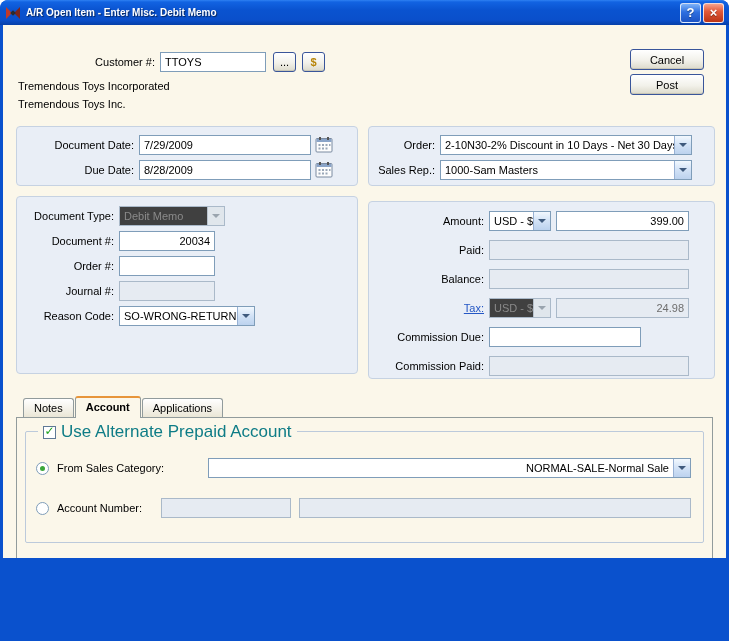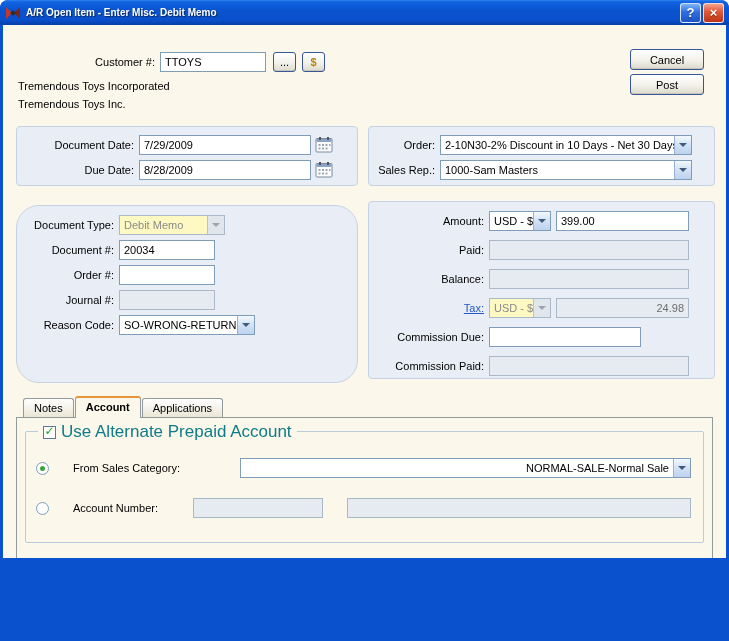--- a/index.html
+++ b/index.html
@@ -27,36 +27,36 @@
   .dlg-body { position:absolute; left:3px; top:25px; width:723px; height:533px;
     background:#fbf7ea; overflow:hidden; }
 
   .lbl { position:absolute; height:20px; line-height:20px; text-align:right;
     font-size:11px; color:#000; white-space:nowrap; }
   .txt { position:absolute; font-size:11px; color:#000; white-space:nowrap; }
   .link { color:#2457c5; text-decoration:underline; cursor:pointer; }
 
   .tb { position:absolute; height:20px; border:1px solid #7f9db9; background:#fff;
     font:11px "Liberation Sans","DejaVu Sans",sans-serif; padding:0 4px; color:#000; }
-  .tb.right { }
+  .tb.right { text-align:right; }
 
   .field { position:absolute; height:20px; border:1px solid #aab9c9; background:#e6ebf2;
     color:#6e6e6e; font-size:11px; line-height:18px; padding:0 4px; overflow:hidden;
     white-space:nowrap; }
   .field.right { text-align:right; }
 
   .combo { position:absolute; height:20px; border:1px solid #7f9db9; background:#fff;
     display:flex; align-items:stretch; }
   .combo .ctext { flex:1; font-size:11px; line-height:18px; padding:0 4px;
     overflow:hidden; white-space:nowrap; color:#000; }
   .combo .cbtn { width:17px; flex:none; display:flex; align-items:center; justify-content:center;
     background:linear-gradient(180deg,#f2f8fe,#d2e2f6 50%,#bcd2ee); border-left:1px solid #98b1d4; }
   .tri { width:0; height:0; border-left:4px solid transparent; border-right:4px solid transparent;
     border-top:4px solid #3f5a7d; }
-  .combo.disabled { background:#fef9c3; border-color:#aab9c9; }
+  .combo.disabled { background:#404040; border-color:#aab9c9; }
   .combo.disabled .ctext { color:#8a8a8a; }
   .combo.disabled .cbtn { background:#e0e6ec; border-left-color:#b9c3ce; }
   .combo.disabled .tri { border-top-color:#9aa4ae; }
 
   .xp-btn { position:absolute; font:11px "Liberation Sans","DejaVu Sans",sans-serif;
     color:#000; border:1px solid #39559a; border-radius:3px; cursor:default;
     background:linear-gradient(180deg,#ffffff,#f2f1ea 55%,#dcdacb);
     box-shadow:inset 0 -1px 0 #c8c6b6; }
   .xp-btn.dollar { color:#b8860b; font-weight:bold; }
 
@@ -85,21 +85,21 @@
   .panel { position:absolute; left:13px; top:392px; width:697px; height:160px;
     border:1px solid #919b9c; background:#fbf7ea; z-index:1; }
 
   .fieldset { position:absolute; left:8px; top:13px; width:679px; height:112px;
     border:1px solid #bccadb; border-radius:2px; }
   .legend { position:absolute; left:12px; top:-8px; height:16px; background:#fbf7ea;
     padding:0 5px; display:flex; align-items:center; gap:5px; }
   .legend .cblabel { font-size:17px; color:#0e7c86; white-space:nowrap; }
 
   .frow { position:absolute; left:10px; right:12px; height:20px; display:flex;
-    align-items:center; gap:24px; }
+    align-items:center; gap:8px; }
   .frow .rlbl { font-size:11px; color:#000; white-space:nowrap; flex:none; }
   .frow .combo, .frow .tb, .frow .field { position:relative; }
 
   .printrow { position:absolute; left:17px; top:578px; display:flex; align-items:center; gap:6px; }
   .printrow .cblabel { font-size:11px; color:#000; }
 </style>
 </head>
 <body>
 
 <div class="window">
@@ -183,21 +183,21 @@
       </div>
       <span class="lbl" style="left:5px;top:33px;width:61px;">Sales Rep.:</span>
       <div class="combo" style="left:71px;top:33px;width:252px;">
         <span class="ctext">1000-Sam Masters</span>
         <span class="cbtn">
             <span class="tri"></span>
           </span>
       </div>
     </div>
 
-    <div class="groupbox" style="left:13px;top:180px;width:342px;height:178px;border-radius:23px;">
+    <div class="groupbox" style="left:13px;top:171px;width:342px;height:178px;">
       <span class="lbl" style="left:4px;top:9px;width:93px;">Document Type:</span>
       <div class="combo disabled" style="left:102px;top:9px;width:106px;">
         <span class="ctext">Debit Memo</span>
         <span class="cbtn">
             <span class="tri"></span>
           </span>
       </div>
 
       <span class="lbl" style="left:4px;top:34px;width:93px;">Document #:</span>
       <input class="tb right" style="left: 102px; top: 34px; width: 96px;" value="20034">

